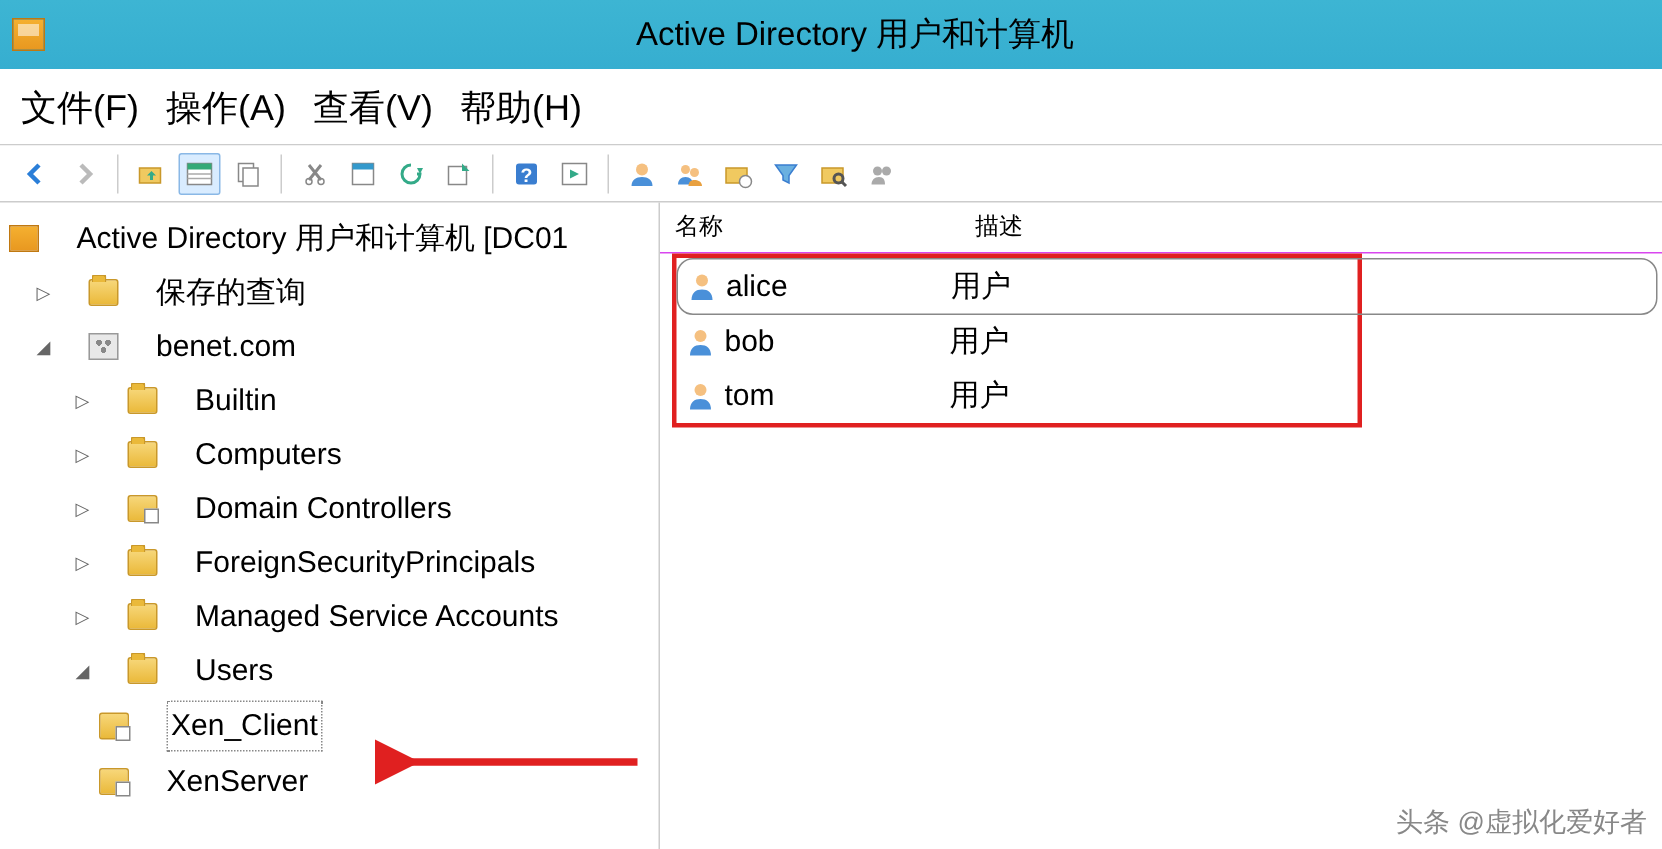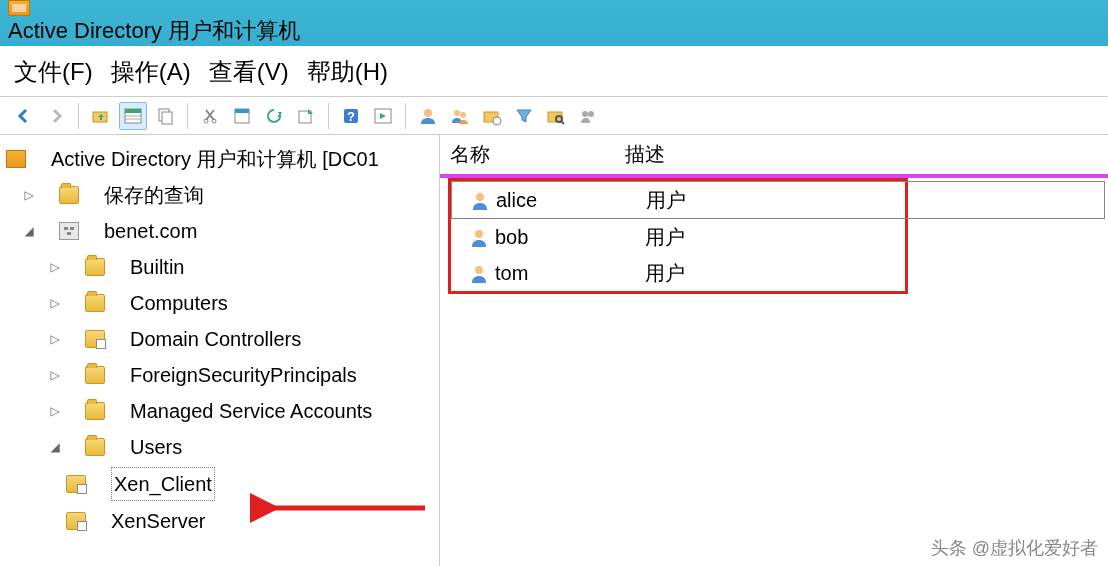--- a/index.html
+++ b/index.html
@@ -9,24 +9,23 @@
       background: #fff;
       width: 1108px;
       height: 566px;
       overflow: hidden;
       position: relative;
     }
     .titlebar {
       background: linear-gradient(#3db5d3, #36aed0);
       height: 46px;
       display: flex;
-      align-items: flex-start;
+      align-items: center;
       padding: 0 8px;
       color: #000;
-      flex-direction: column;
     }
     .titlebar-icon {
       width: 22px; height: 22px;
       background: linear-gradient(#f5b030, #e89820);
       border: 1px solid #c07810;
       margin-right: 10px;
       display: inline-block;
       position: relative;
     }
     .titlebar-icon::after {
@@ -167,38 +166,40 @@
       font-size: 6px;
       color: #444;
     }
     .mmc-icon {
       background: linear-gradient(#f5b030, #e89820);
       border: 1px solid #c07810;
       position: relative;
     }
     .list-header {
       display: flex;
-      border-bottom: 4px solid #d946ef;
-      font-size: 20px;
+      border-bottom: 1px solid #d946ef;
+      font-size: 16px;
       padding: 6px 10px;
+      gap: 25px;
     }
     .list-header div:nth-child(1) { width: 175px; }
     .list-header div:nth-child(2) { width: 160px; }
     .list-header div:nth-child(3) { flex: 1; }
     .list-rows {
       border: 3px solid #e02020;
       margin: 0 200px 0 8px;
       padding: 0;
     }
     .list-row {
       display: flex;
       align-items: center;
-      padding: 4px 18px;
+      padding: 4px 6px;
       font-size: 20px;
       line-height: 28px;
+      border-radius: 11px;
     }
     .list-row.first {
       border: 1px solid #888;
       margin-right: -200px;
       padding-right: 200px;
     }
     .list-row .user-icon {
       width: 20px; height: 20px;
       margin-right: 6px;
       display: inline-block;

